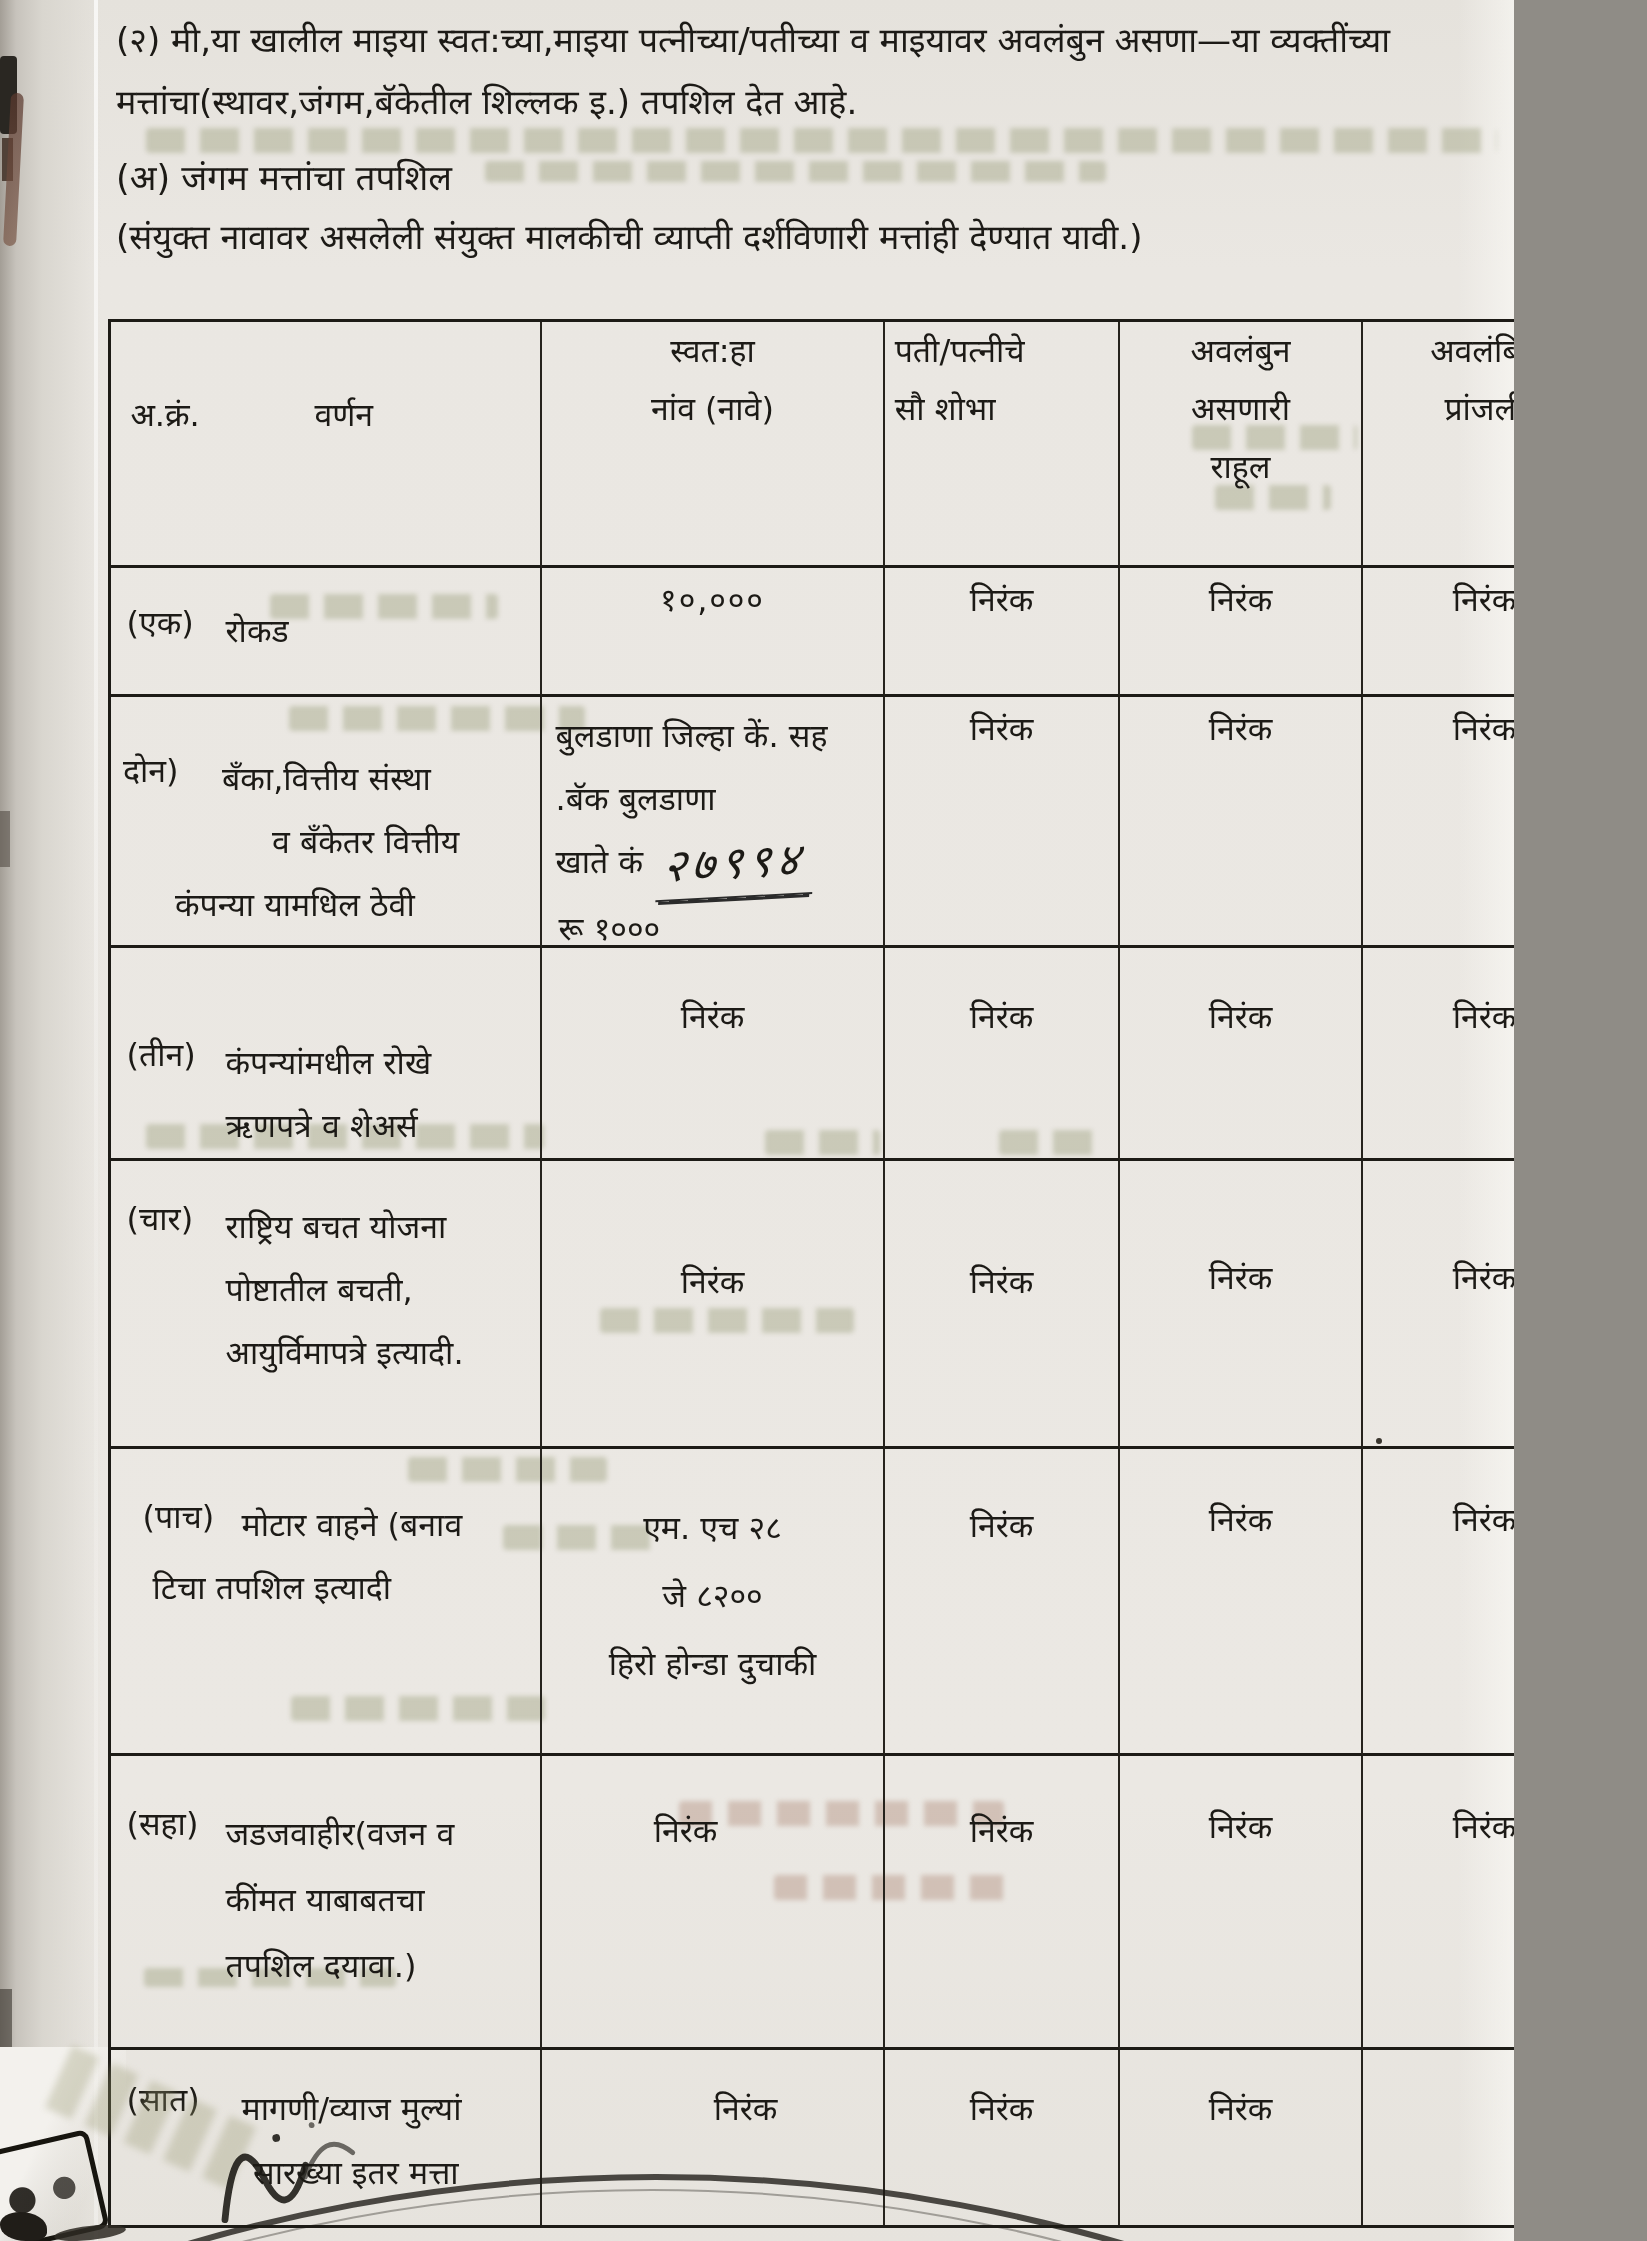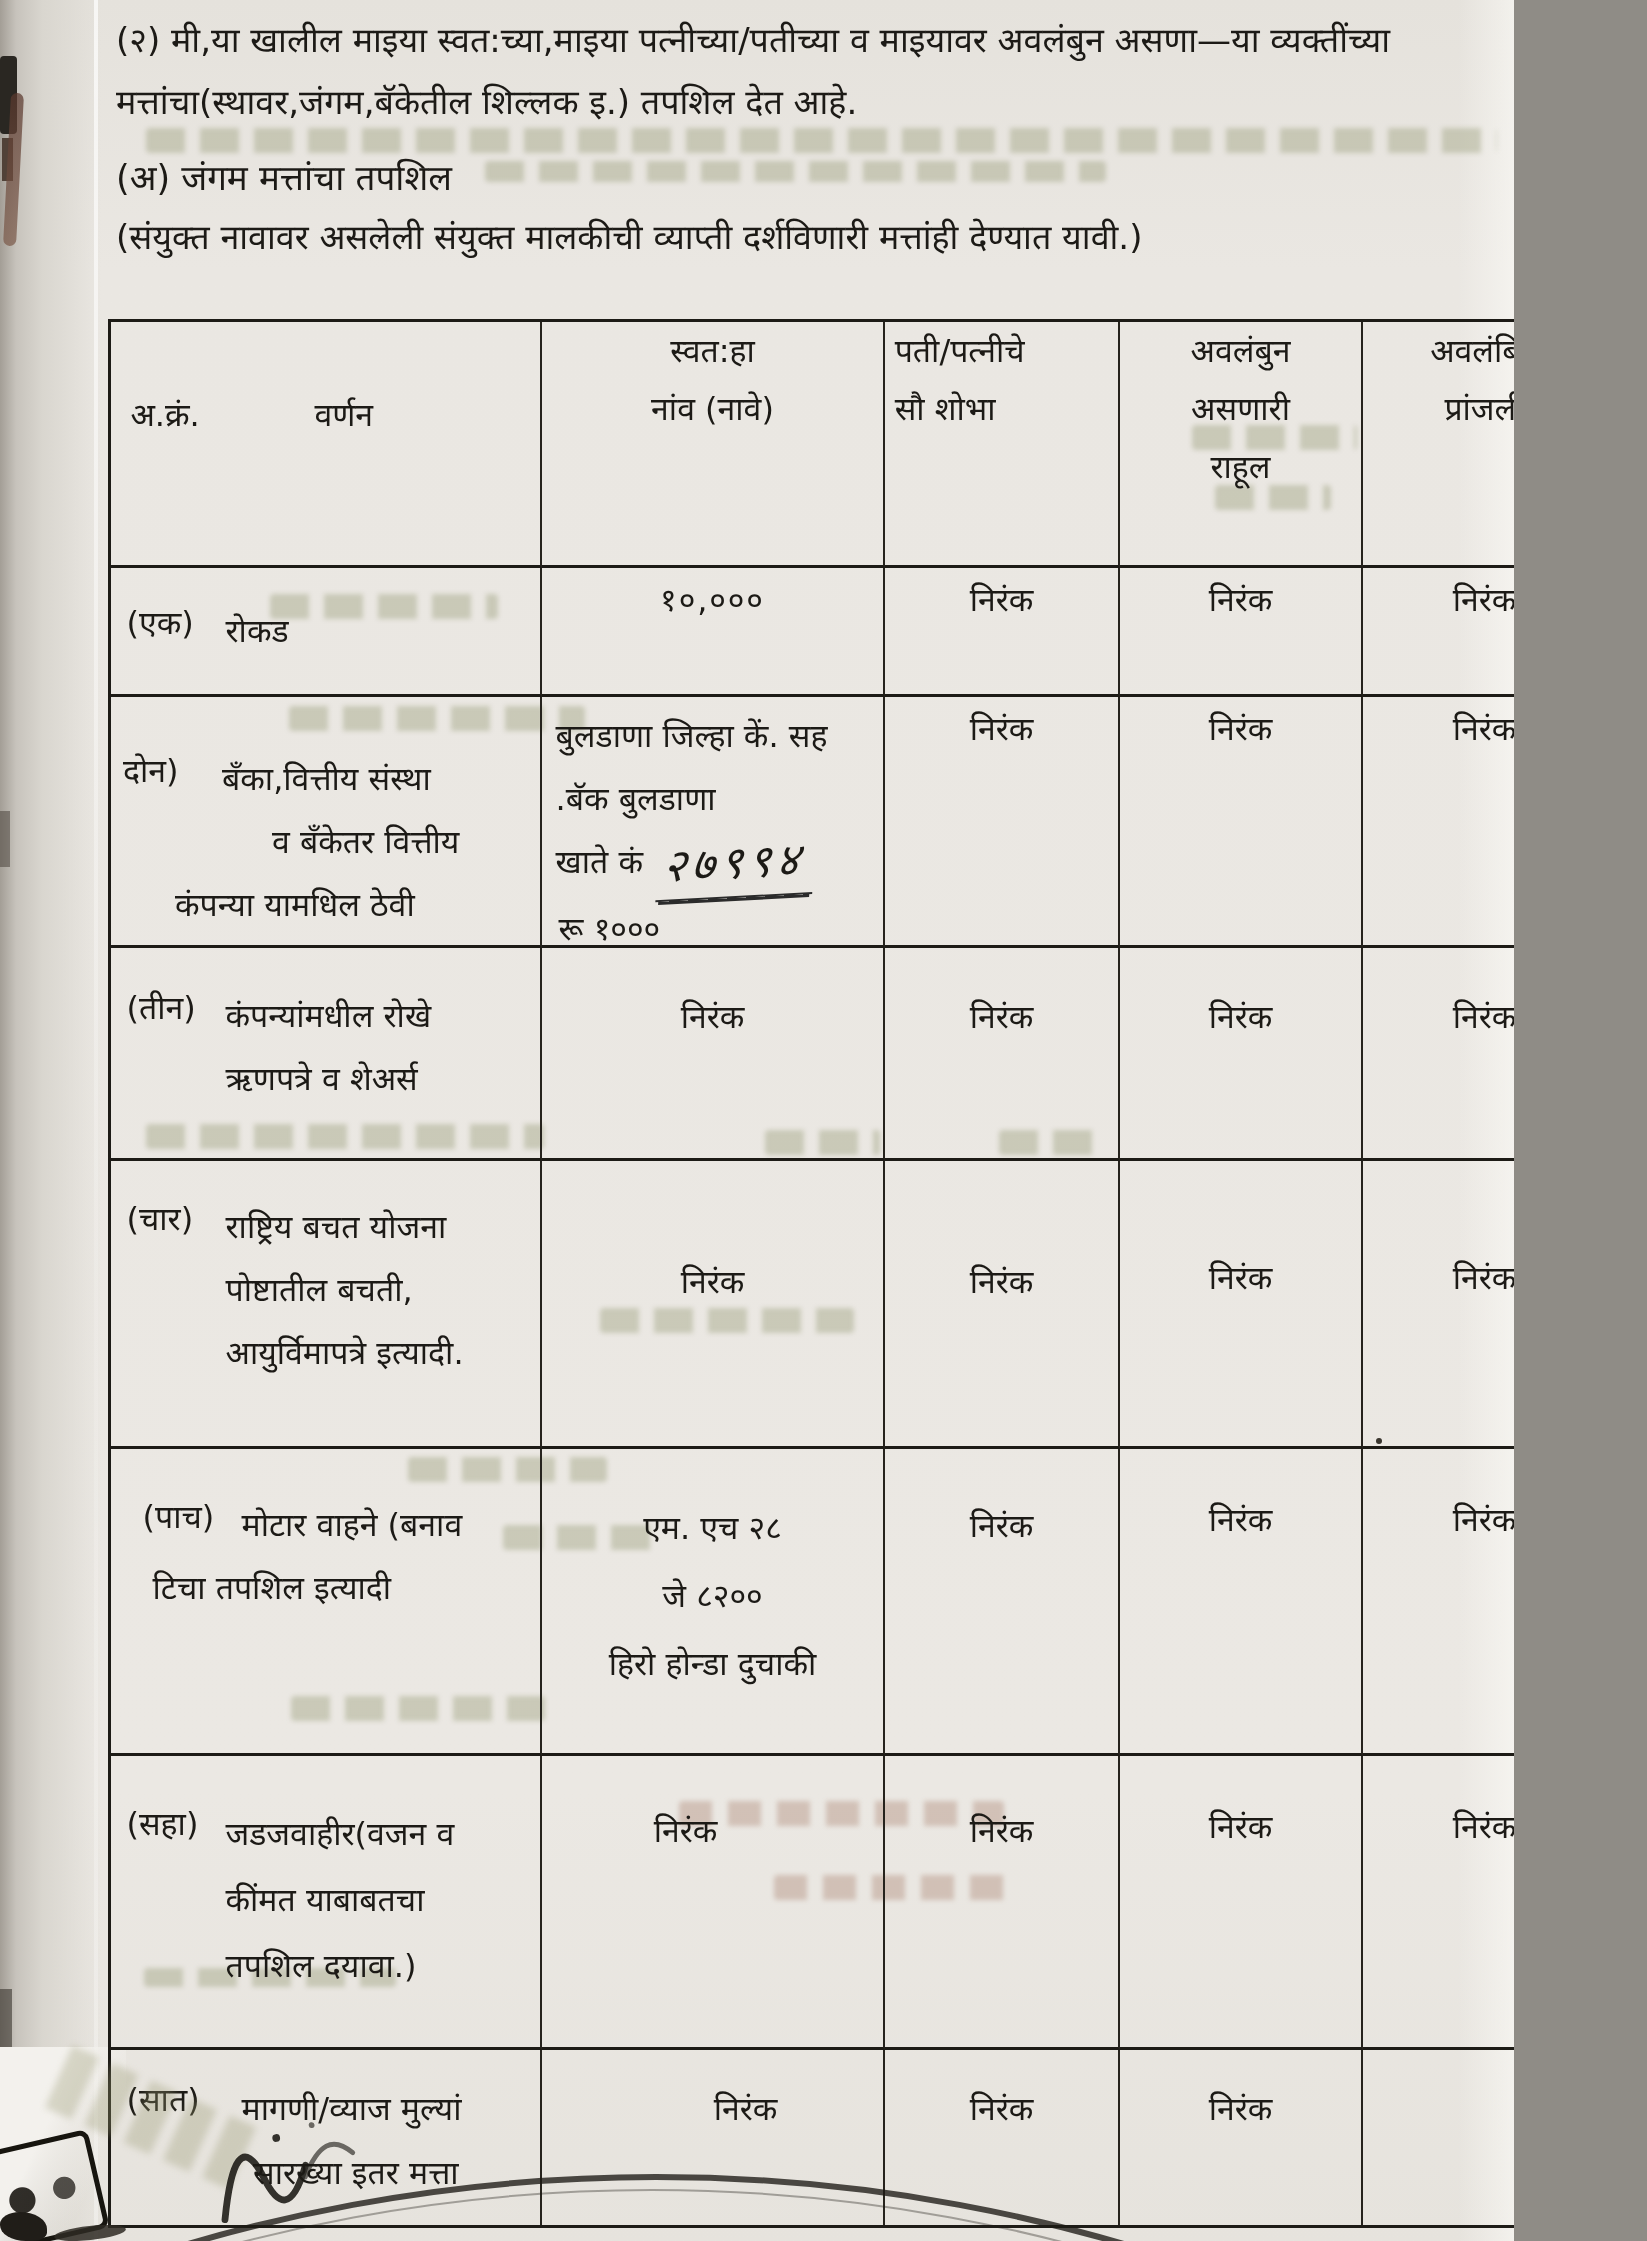--- a/index.html
+++ b/index.html
@@ -183,21 +183,21 @@
     <div class="cell c-val vc">
       <div>निरंक</div>
     </div>
     <div class="cell c-val vc">
       <div>निरंक</div>
     </div>
     <div class="cell c-val vc lastcol">
       <div>निरंक</div>
     </div>
 
-    <div class="cell" style="padding-top:37px;">
+    <div class="cell" style="padding-top:37px;align-items:flex-end;">
       <div class="desc-flex">
         <span class="sr">(तीन)</span>
         <div class="dlines">
           <div>कंपन्यांमधील रोखे</div>
           <div>ऋणपत्रे व शेअर्स</div>
         </div>
       </div>
     </div>
     <div class="cell c-val" style="padding-top:37px;">
       <div>निरंक</div>

